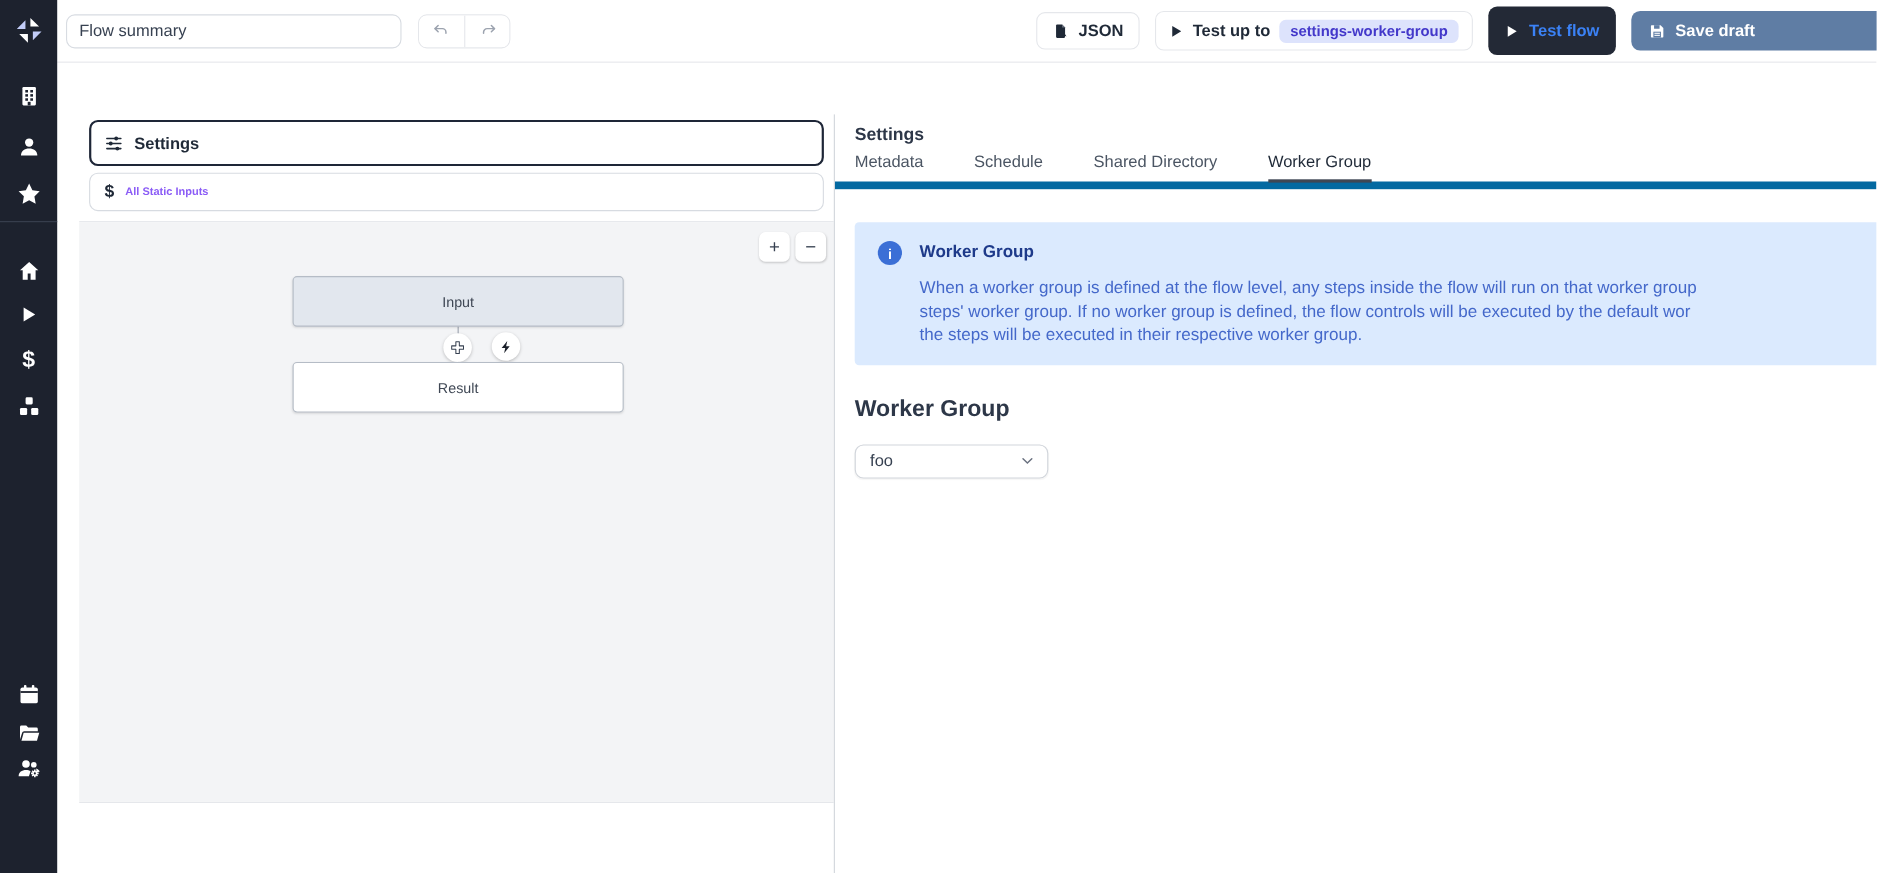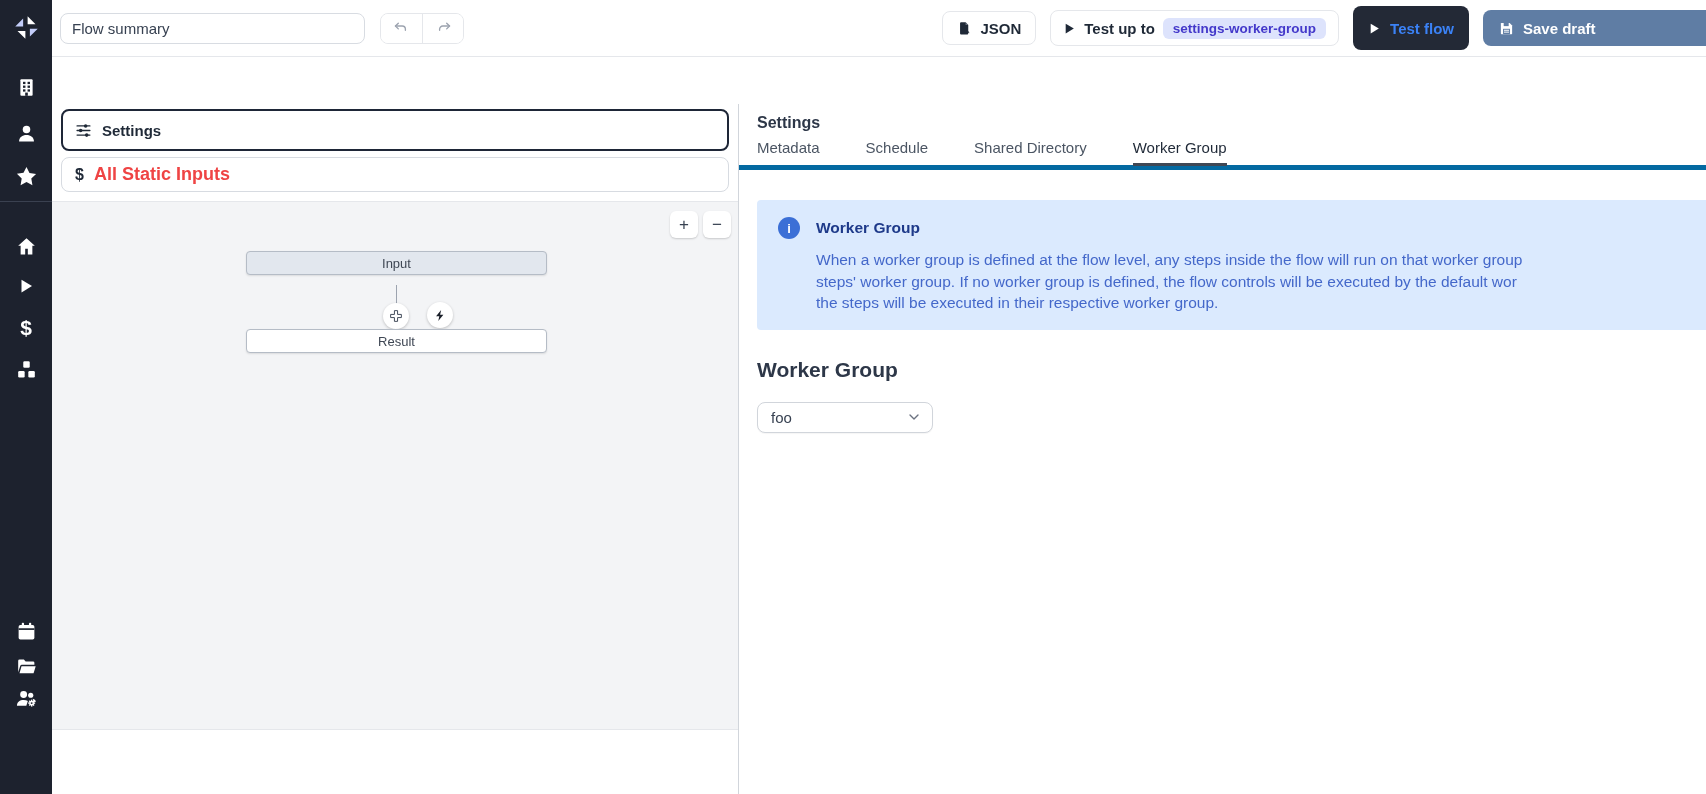--- a/index.html
+++ b/index.html
@@ -31,48 +31,48 @@
   .path-input { width:300px; border:none; outline:none; padding:0 12px; font-family:"DejaVu Sans Mono", monospace; font-size:14px; color:#374151; }
   .right-cluster { margin-left:auto; display:flex; align-items:center; gap:14px; }
   .btn { display:flex; align-items:center; border-radius:8px; font-weight:600; font-size:15px; cursor:pointer; border:none; font-family:"Liberation Sans",sans-serif; }
   .btn-outline { height:34px; background:#fff; border:1px solid #e5e7eb; color:#1f2937; padding:0 14px; gap:8px; }
   .btn-testupto { height:36px; padding:0 12px; gap:8px; }
   .badge { background:#dde3fc; color:#4338ca; border-radius:6px; padding:3px 10px; font-size:13.5px; font-weight:600; white-space:nowrap; }
   .btn-dark { height:44px; background:#232936; color:#3b82f6; padding:0 15px; gap:9px; }
   .btn-save { height:36px; background:#5f7da4; color:#fff; padding:0 16px; gap:9px; width:235px; flex:none; margin-right:-12px; }
 
   
-  .content { flex:1; display:flex; min-height:0; }
+  .content { flex:1; display:flex; min-height:0;margin-left:20px; }
 
   
   .flow-panel { flex:none; width:686px; display:flex; flex-direction:column; background:#fff; }
   .panel-top { flex:none; height:98px; padding:5px 9px 0 9px; border-bottom:1px solid #e5e7eb; background:#fff; }
   .settings-row { height:42px; border:2px solid #1e2637; border-radius:8px; background:#fff; display:flex; align-items:center; gap:10px; padding:0 12px; cursor:pointer; margin-bottom:6px; }
   .settings-row .row-label { font-size:15px; font-weight:700; color:#1f2937; }
   .static-row { height:35px; border:1px solid #d7dbe1; border-radius:8px; background:#fff; display:flex; align-items:center; gap:10px; padding:0 13px; cursor:pointer; }
-  .static-row .row-label { font-size:18px; font-weight:600; color:#ef4444; }
+  .static-row .row-label { font-size:10px; font-weight:600; color:#8b5cf6; }
   .dollar-ic { font-size:16px; font-weight:600; color:#1f2937; }
 
   .graph { flex:1; position:relative; background:#f3f4f6; }
   .zoom-btn { position:absolute; top:9px; width:28px; height:27px; background:#fff; border:none; border-radius:6px; box-shadow:0 1px 2px rgba(0,0,0,.18); display:flex; align-items:center; justify-content:center; font-size:17px; color:#374151; cursor:pointer; font-family:"Liberation Sans",sans-serif; }
   .zoom-in { left:618px; }
   .zoom-out { left:651px; }
   .edge { position:absolute; left:344px; top:83px; width:1px; height:56px; background:#9ca3af; }
-  .node { position:absolute; left:194px; width:301px; height:24px; border:1px solid #b5bcc6; border-radius:4px; display:flex; align-items:center; justify-content:center; font-size:13px; color:#3f4754; box-shadow:0 1px 2px rgba(0,0,0,.10); cursor:pointer; }
+  .node { position:absolute; left:194px; width:301px; height:46px; border:1px solid #b5bcc6; border-radius:4px; display:flex; align-items:center; justify-content:center; font-size:13px; color:#3f4754; box-shadow:0 1px 2px rgba(0,0,0,.10); cursor:pointer; }
   .node-input { top:49px; background:#e2e7ee; }
   .node-result { top:127px; background:#fff; }
   .circle-btn { position:absolute; width:26px; height:26px; border-radius:50%; background:#fff; box-shadow:0 1px 3px rgba(0,0,0,.22); display:flex; align-items:center; justify-content:center; cursor:pointer; border:none; }
   .add-step { left:331px; top:101px; }
   .trigger-btn { left:375px; top:100px; }
   .panel-bottom { flex:none; height:65px; background:#fff; border-top:1px solid #e5e7eb; }
 
   
   .right-panel { flex:1; min-width:0; background:#fff; border-left:1px solid #d1d5db; padding-left:18px; overflow:hidden; position:relative; }
   .rp-title { margin-top:10px; font-size:16px; font-weight:700; color:#2d3748; }
-  .tabs { display:flex; gap:46px; margin-top:7px; margin-left:-18px; padding-left:18px; border-bottom:5px solid #0369a1;text-align:right; }
+  .tabs { display:flex; gap:46px; margin-top:7px; margin-left:-18px; padding-left:18px; border-bottom:7px solid #0369a1;text-align:right; }
   .tab { padding-bottom:9px; font-size:15px; color:#4b5563; cursor:pointer; position:relative; white-space:nowrap; }
   .tab.active { color:#1f2937; }
   .tab.active::after { content:""; position:absolute; left:0; right:0; bottom:-1px; height:3px; background:#3f4754; }
   .info-box { margin-top:30px; width:1200px; background:#dbeafe; border-radius:4px; padding:14px 24px 16px 21px; }
   .info-row { display:flex; gap:16px; }
   .info-icon { flex:none; margin-top:3px; width:22px; height:22px; border-radius:50%; background:#3b6fd6; color:#fff; display:flex; align-items:center; justify-content:center; font-size:13px; font-weight:700; }
   .info-title { margin-top:5px; font-size:15.5px; font-weight:600; color:#1e3a8a; }
   .info-lines { margin-top:12px; font-size:15.5px; line-height:21.5px; color:#4468ca; }
   .info-line { white-space:nowrap; }
   .section-title { margin-top:28px; font-size:21px; font-weight:700; color:#2d3748; }

